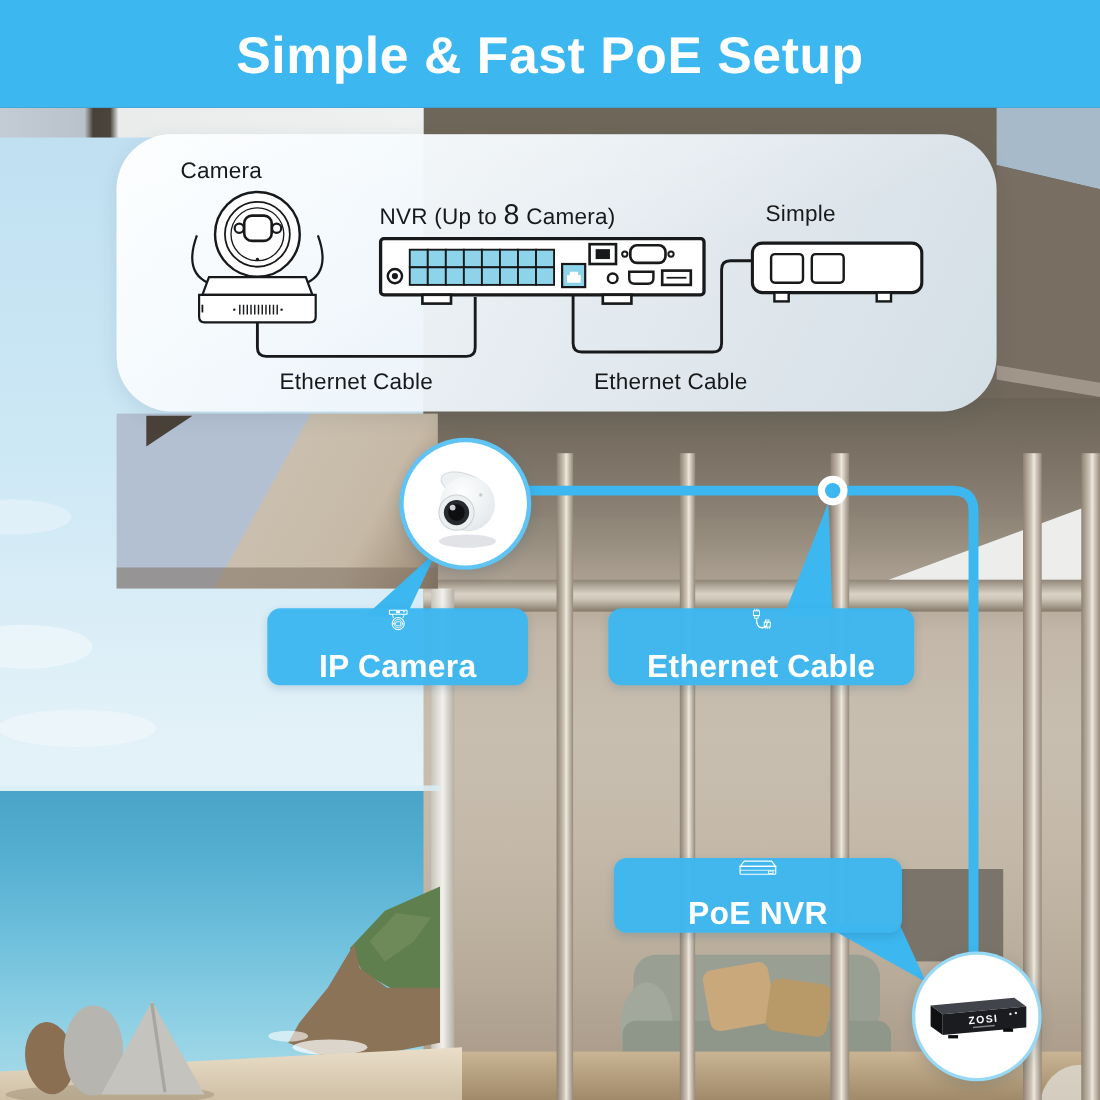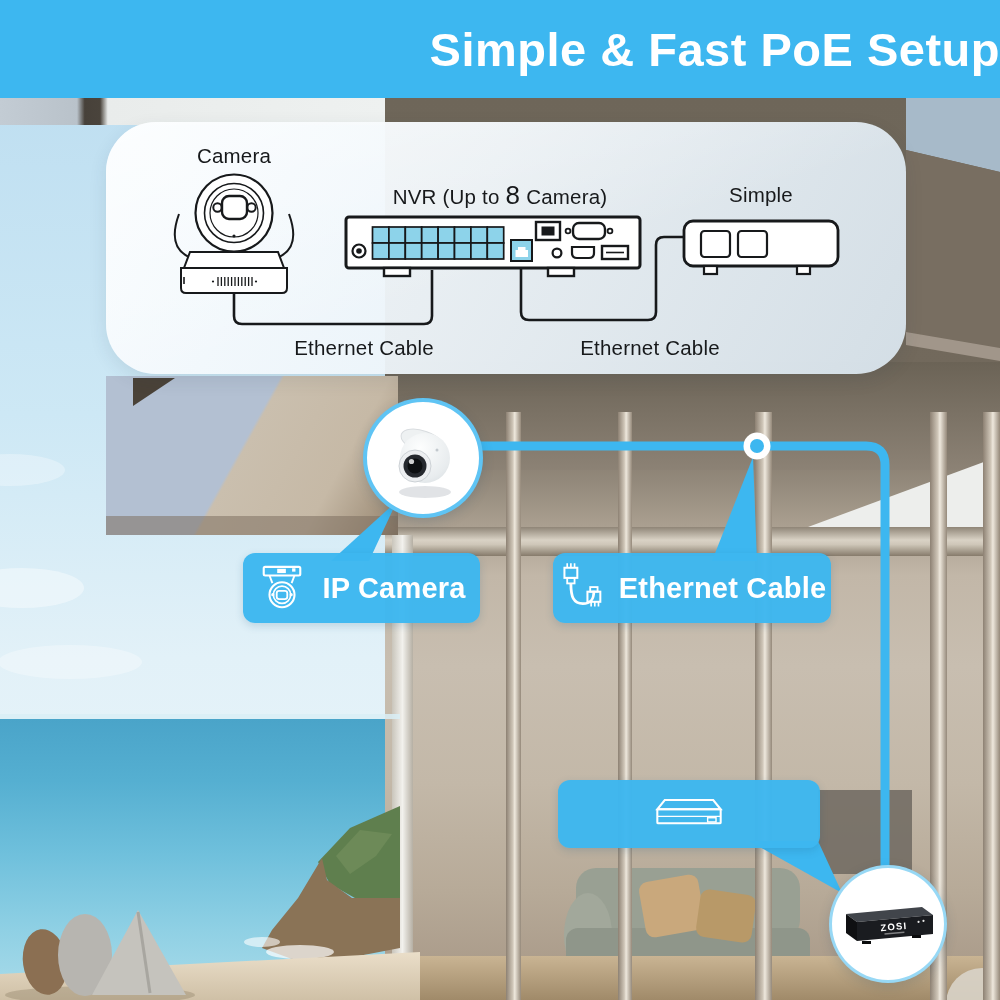--- a/index.html
+++ b/index.html
@@ -4,21 +4,21 @@
 <style>
   :root { --accent:#3DB7F0; --port-blue:#8DD3EA; }
   html,body { margin:0; padding:0; background:#222; }
   .stage {
     position:relative; width:1000px; height:1000px; overflow:hidden;
     font-family:"Liberation Sans", sans-serif; margin:0 auto;
   }
   
   .header {
     position:absolute; left:0; top:0; width:1000px; height:98px;
-    background:var(--accent); display:flex; align-items:center; justify-content:flex-end;
+    background:var(--accent); display:flex; align-items:center; justify-content:center;
   }
   .header-title {
     color:#fff; font-size:47px; font-weight:600; letter-spacing:.5px; white-space:nowrap;
   }
   
   .sky {
     position:absolute; left:0; top:98px; width:1000px; height:902px;
     background:linear-gradient(180deg,#bfdff1 0%,#cde8f5 35%,#e2f1f8 62%,#ecf6fa 100%);
   }
   .sea {
@@ -45,29 +45,29 @@
   .panel {
     position:absolute; left:106px; top:122px; width:800px; height:252px; border-radius:50px;
     background:linear-gradient(118deg,rgba(250,253,255,.97) 0%,rgba(238,245,250,.95) 45%,rgba(219,231,240,.93) 100%);
     box-shadow:0 6px 18px rgba(40,60,80,.10);
   }
   .panel::after {
     content:""; position:absolute; inset:0; border-radius:50px;
     background:linear-gradient(to bottom right,rgba(255,255,255,.55),rgba(255,255,255,0) 55%);
   }
   .dlabel {
-    position:absolute; text-align:center; color:#17191b; font-size:20.5px; font-weight:500;
+    position:absolute; text-align:left; color:#17191b; font-size:20.5px; font-weight:500;
     letter-spacing:.2px; white-space:nowrap;
   }
   .nvr-count { font-size:26px; font-weight:400; margin:0 6px; }
   
   .callout {
     position:absolute; background:rgba(61,183,240,.97); border-radius:12px;
     display:flex; align-items:center; justify-content:center; gap:15px;
-    color:#fff; box-shadow:0 3px 8px rgba(30,90,130,.18);
+    color:#fff; box-shadow:0 3px 8px rgba(30,90,130,.18);flex-direction:column;
   }
   .callout .label { font-size:29px; font-weight:700; white-space:nowrap; letter-spacing:.2px; }
   
   .circle {
     position:absolute; background:#fff; border-radius:50%;
     display:flex; align-items:center; justify-content:center;
     box-shadow:0 4px 12px rgba(40,70,100,.18);
   }
   .cam-circle  { left:363px; top:398px; width:112px; height:112px; border:4px solid rgba(86,193,243,.95); }
   .nvr-circle  { left:829px; top:865px; width:112px; height:112px; border:3px solid rgba(140,212,244,.9); }
@@ -333,20 +333,21 @@
 
   <div class="callout" style="left:558px; top:780px; width:262px; height:68px;">
     <svg width="82" height="40" viewBox="0 0 88 42">
       <g stroke="#ffffff" fill="none">
         <polygon points="18,6 70,6 78,16 10,16" stroke-width="2.2"></polygon>
         <rect x="10" y="16" width="68" height="15" rx="1" stroke-width="2.2"></rect>
         <path d="M10,23.5 H78" stroke-width="1.5"></path>
         <rect x="64" y="25" width="9" height="4.5" stroke-width="1.5"></rect>
       </g>
     </svg>
+    <span class="label">PoE NVR</span>
   </div>
 
   <div class="circle nvr-circle">
     <svg width="112" height="112" viewBox="0 0 112 112">
       <polygon points="14,46 90,39 101,47 25,54" fill="#41454b"></polygon>
       <polygon points="25,54 101,47 101,66 25,73" fill="#1a1c20"></polygon>
       <polygon points="14,46 25,54 25,73 14,65" fill="#0f1012"></polygon>
       <g transform="rotate(-5 62 60)">
         <text x="62" y="62" text-anchor="middle" font-size="9.5" font-weight="bold" letter-spacing="1.2" fill="#ffffff" font-family="Liberation Sans, sans-serif">ZOSI</text>
         <rect x="52" y="64.5" width="20" height="1.4" fill="#ffffff" opacity=".45"></rect>

